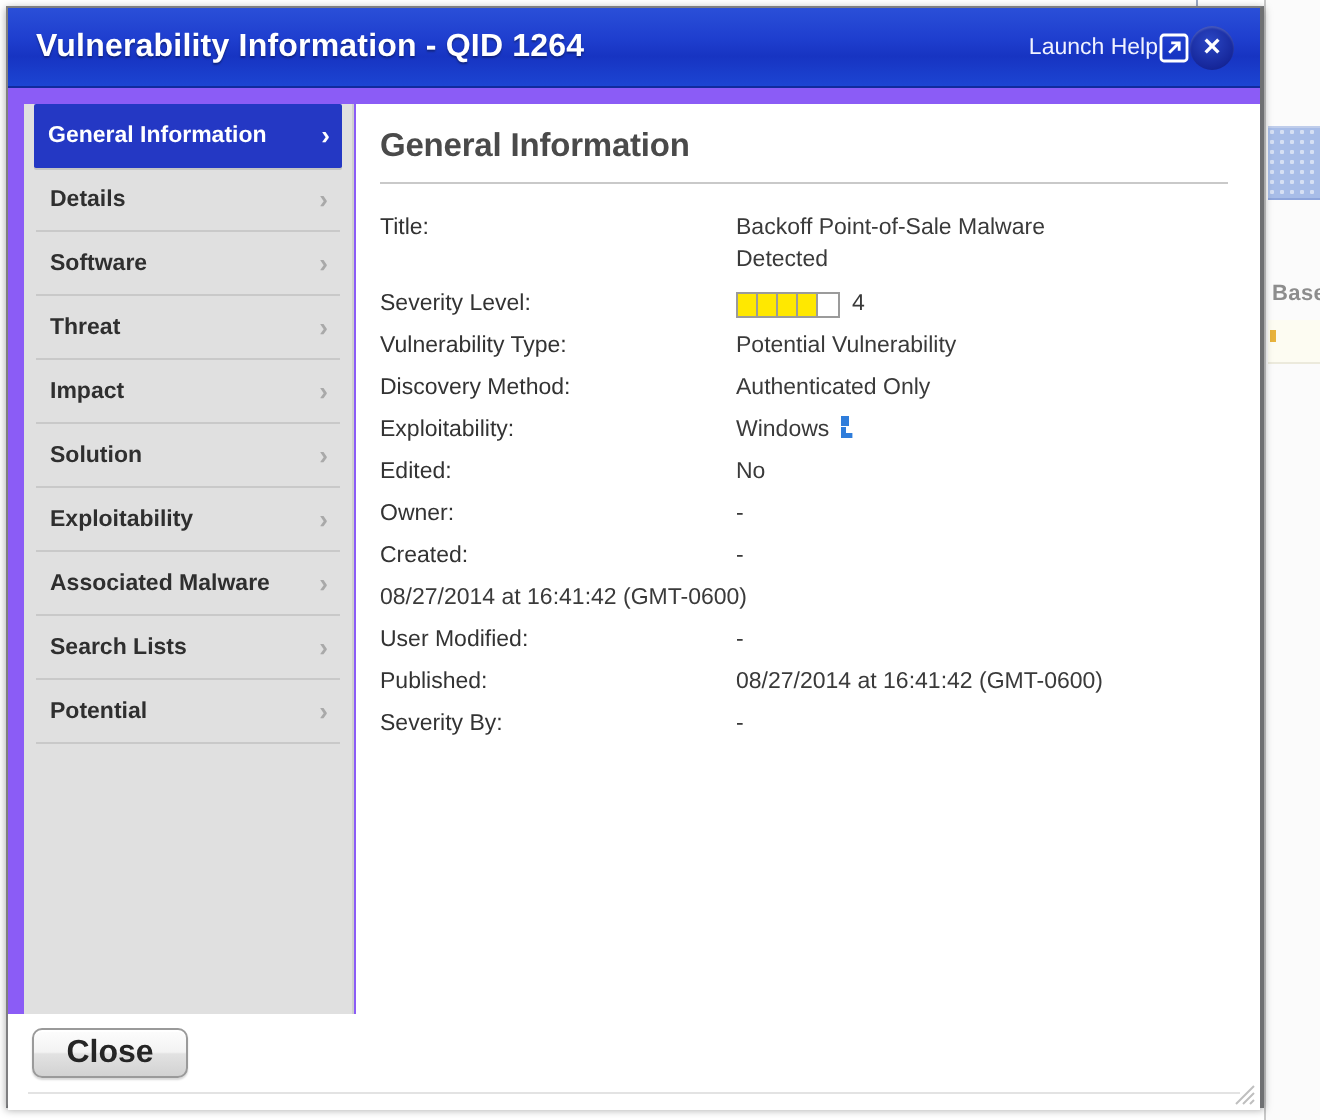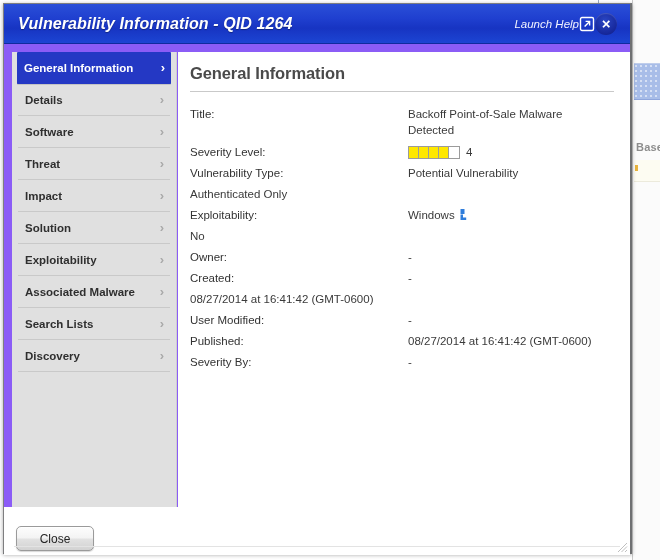--- a/index.html
+++ b/index.html
@@ -116,21 +116,20 @@
 
   
   #titlebar {
     position: relative;
     height: 39px;
     background: linear-gradient(to bottom, #2a4fd8 0%, #1f3fcf 38%, #1734c2 62%, #1c45d3 100%);
     border-bottom: 1px solid #102a9e;
     display: flex;
     align-items: center;
     overflow: hidden;
-    font-style: italic;
   }
   #title-text {
     color: #ffffff;
     font-size: 16px;
     font-weight: bold;
     margin-left: 14px;
     letter-spacing: .1px;
     text-shadow: 0 1px 1px rgba(0,0,0,.35);
     white-space: nowrap;
   }
@@ -247,21 +246,20 @@
     margin: 8px 16px 0 12px;
   }
   #fields {
     margin: 14px 0 0 12px;
   }
   .field-row {
     display: flex;
     align-items: flex-start;
     margin-bottom: 4px;
     min-height: 17px;
-    gap: 40px;
   }
   .field-label {
     width: 178px;
     flex: 0 0 178px;
     font-size: 11.5px;
     color: #333333;
     line-height: 16px;
   }
   .field-value {
     font-size: 11.5px;
@@ -308,29 +306,29 @@
   
   #footer {
     position: relative;
     height: 47px;
     background: #ffffff;
     border-top: 1px solid #ffffff;
   }
   #close-button {
     position: absolute;
     left: 12px;
-    top: 18px;
+    top: 6px;
     width: 78px;
     height: 25px;
     border: 1px solid #9a9a9a;
     border-radius: 5px;
     background: linear-gradient(to bottom, #fdfdfd 0%, #f3f3f3 48%, #e2e2e2 52%, #d2d2d2 100%);
     box-shadow: 0 1px 1px rgba(0,0,0,.16), inset 0 1px 0 rgba(255,255,255,.85);
-    font-size: 12px;
-    font-weight: normal;
+    font-size: 16px;
+    font-weight: bold;
     color: #252525;
     display: flex;
     align-items: center;
     justify-content: center;
     cursor: pointer;
     box-sizing: border-box;
   }
   #footer-rule {
     position: absolute;
     left: 10px;
@@ -413,21 +411,21 @@
         </div>
         <div class="nav-item">
           <div class="nav-label">Associated Malware</div>
           <div class="nav-chev">›</div>
         </div>
         <div class="nav-item">
           <div class="nav-label">Search Lists</div>
           <div class="nav-chev">›</div>
         </div>
         <div class="nav-item">
-          <div class="nav-label">Discovery</div>
+          <div class="nav-label">Potential</div>
           <div class="nav-chev">›</div>
         </div>
       </div>
 
     <div id="content">
       <div id="content-title">General Information</div>
       <div id="content-rule"></div>
       <div id="fields">
           <div class="field-row tall">
             <div class="field-label">Title:</div>
@@ -445,31 +443,33 @@
                 <div class="sev-cell off"></div>
               </div>
               <span class="sev-num">4</span>
             </div>
           </div>
           <div class="field-row">
             <div class="field-label">Vulnerability Type:</div>
             <div class="field-value">Potential Vulnerability</div>
           </div>
           <div class="field-row">
+            <div class="field-label">Discovery Method:</div>
             <div class="field-value">Authenticated Only</div>
           </div>
           <div class="field-row">
             <div class="field-label">Exploitability:</div>
             <div class="field-value"><span>Windows</span><span class="auth-icon"><svg width="9" height="11" viewBox="0 0 9 11" aria-hidden="true">
                   <rect x="0.5" y="0" width="4" height="5" fill="#2f7ddb"></rect>
                   <rect x="0.5" y="5.5" width="2.5" height="5.5" fill="#2f7ddb"></rect>
                   <rect x="3" y="8.5" width="3.2" height="2.5" fill="#2f7ddb"></rect>
                 </svg></span></div>
           </div>
           <div class="field-row">
+            <div class="field-label">Edited:</div>
             <div class="field-value">No</div>
           </div>
           <div class="field-row">
             <div class="field-label">Owner:</div>
             <div class="field-value">-</div>
           </div>
           <div class="field-row">
             <div class="field-label">Created:</div>
             <div class="field-value">-</div>
           </div>

